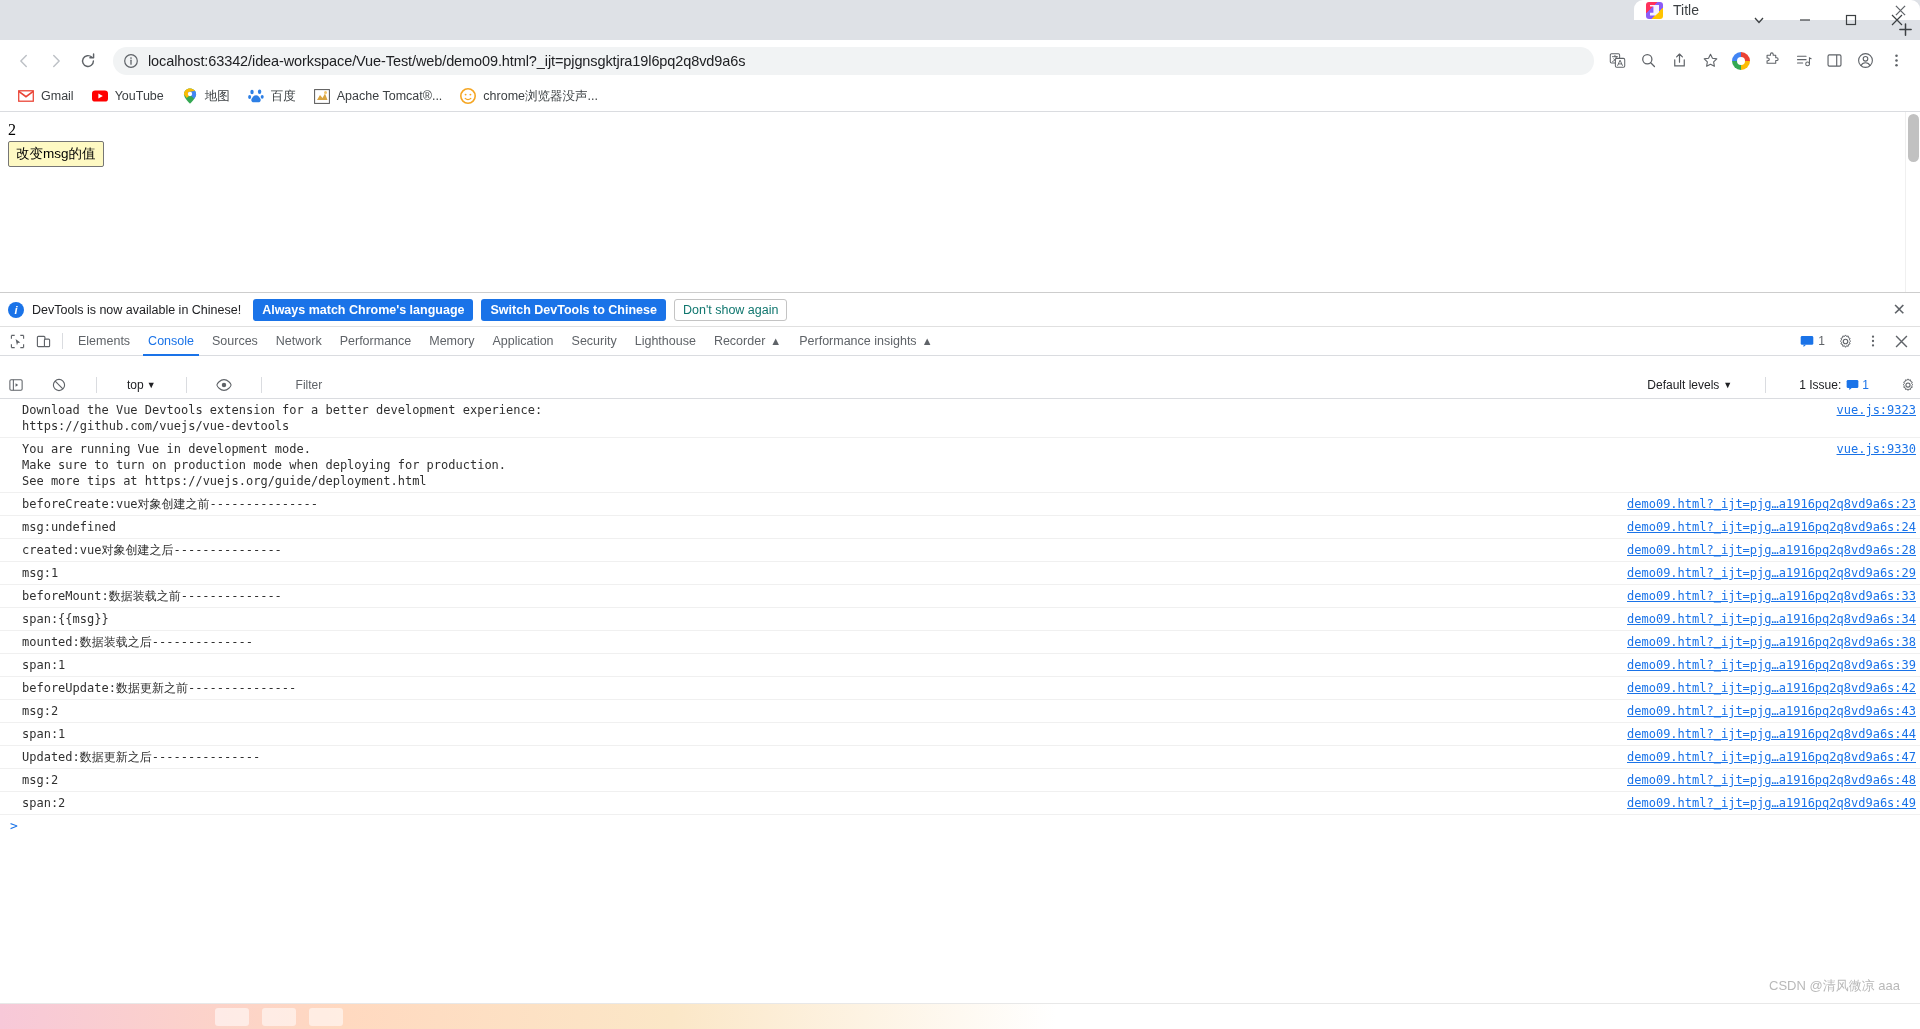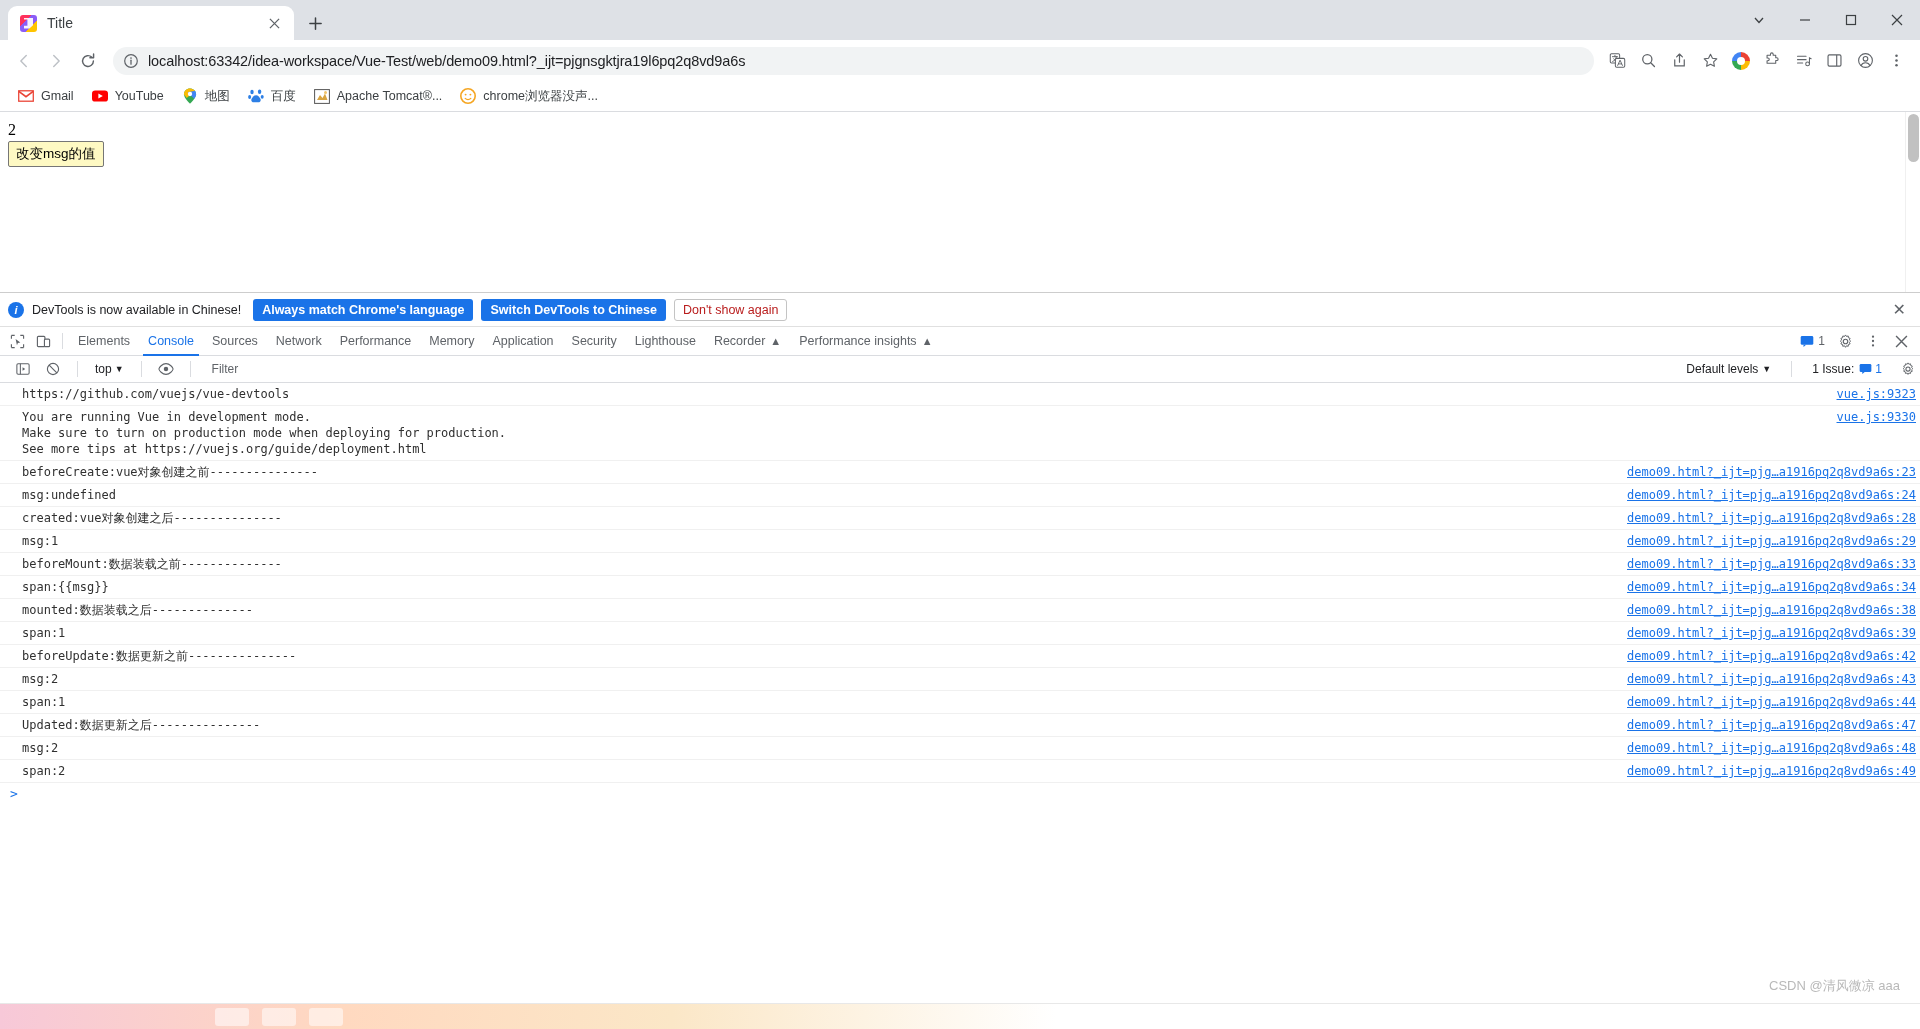--- a/index.html
+++ b/index.html
@@ -15,20 +15,21 @@
   #browser { width: 1920px; height: 1029px; display: flex; flex-direction: column; background:#fff; }
 
   
   .tabstrip {
     height: 40px;
     background: #dee1e6;
     display: flex;
     align-items: flex-end;
     padding-left: 8px;
     position: relative;
+    flex-direction: column;
   }
   .tab {
     height: 34px;
     width: 286px;
     background: #fff;
     border-radius: 9px 9px 0 0;
     display: flex;
     align-items: center;
     padding: 0 10px 0 12px;
     position: relative;
@@ -206,21 +207,21 @@
   }
   .notice-text { color:#202124; margin-right:4px; }
   .notice-btn {
     font-size:12.5px;
     padding: 3px 8px;
     border-radius: 3px;
     border:1px solid transparent;
     white-space:nowrap;
   }
   .notice-btn.primary { background:#1a73e8; color:#fff; font-weight:600;}
-  .notice-btn.plain { background:#fff; color:#b91c1c; border-color:#c4c4c4; }
+  .notice-btn.plain { background:#fff; color:#0f766e; border-color:#c4c4c4; }
   .notice-close { margin-left:auto; color:#5f6368; font-size:16px; padding:0 4px;}
 
   .dt-tabs {
     height: 29px;
     display:flex; align-items:center;
     border-bottom:1px solid #dadce0;
     padding-left: 4px;
     font-size:12.5px;
   }
   .dt-tool-btn { width:26px;height:26px;display:flex;align-items:center;justify-content:center;color:#5f6368;}
@@ -241,23 +242,24 @@
   .dt-tabs-right { margin-left:auto; display:flex; align-items:center; gap:2px; padding-right:6px;}
   .msg-badge {
     display:flex;align-items:center;gap:4px;
     color:#5f6368; padding: 1px 5px; font-size:12px;
   }
 
   .dt-filterbar {
     height: 27px;
     display:flex;align-items:center;
     border-bottom:1px solid #dadce0;
-    padding-left:11px;
+    padding-left:4px;
     font-size:12px;
-    gap:6px;
+    gap:19px;
+    margin-top:16px;
   }
   .fb-icon{width:24px;height:24px;display:flex;align-items:center;justify-content:center;color:#5f6368;}
   .ctx-select{display:flex;align-items:center;gap:3px;color:#202124;padding:0 5px;font-size:12px;}
   .filter-input{
     flex:1 1 auto;
     height:19px;
     border:1px solid transparent;
     font-size:12px;
     color:#5f6368;
     padding-left:8px;
@@ -672,21 +674,21 @@
       <div class="fb-icon">
         <svg width="14" height="14" viewBox="0 0 16 16">
             <circle cx="8" cy="8" r="2.4" stroke="currentColor" stroke-width="1.2" fill="none"></circle>
             <path d="M8 1 L9 2.6 L10.9 2.1 L11.1 4 L12.9 4.6 L12.1 6.3 L13.5 7.6 L12.1 8.9 L12.9 10.6 L11.1 11.2 L10.9 13.1 L9 12.6 L8 14.2 L7 12.6 L5.1 13.1 L4.9 11.2 L3.1 10.6 L3.9 8.9 L2.5 7.6 L3.9 6.3 L3.1 4.6 L4.9 4 L5.1 2.1 L7 2.6 Z" stroke="currentColor" stroke-width="1.05" fill="none" stroke-linejoin="round"></path>
           </svg>
       </div>
     </div>
 
     <div class="console" id="console-output">
         <div class="crow">
-          <div class="ctext"><div><span class="inline-link">https://github.com/vuejs/vue-devtools</span></div></div>
+          <div class="ctext"><div>Download the Vue Devtools extension for a better development experience:</div><div><span class="inline-link">https://github.com/vuejs/vue-devtools</span></div></div>
           <div class="clink">vue.js:9323</div>
         </div>
         <div class="crow">
           <div class="ctext"><div>You are running Vue in development mode.</div><div>Make sure to turn on production mode when deploying for production.</div><div>See more tips at <span class="inline-link">https://vuejs.org/guide/deployment.html</span></div></div>
           <div class="clink">vue.js:9330</div>
         </div>
         <div class="crow">
           <div class="ctext"><div>beforeCreate:vue对象创建之前---------------</div></div>
           <div class="clink">demo09.html?_ijt=pjg…a1916pq2q8vd9a6s:23</div>
         </div>

